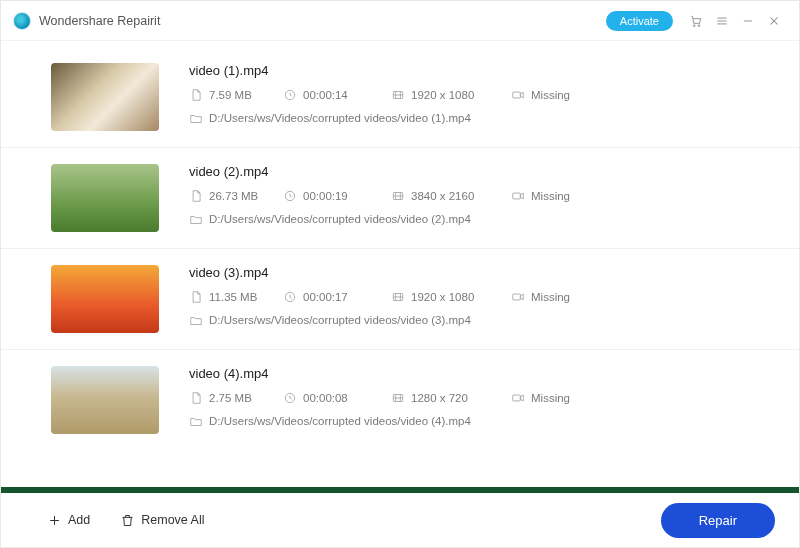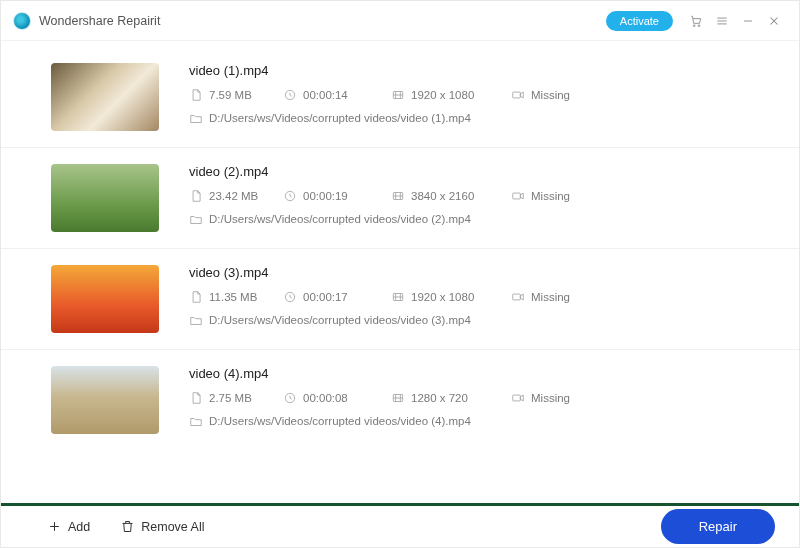--- a/index.html
+++ b/index.html
@@ -113,22 +113,22 @@
   .col-res  { width: 120px; }
   .col-stat { flex: 0 0 auto; }
   .path-row {
     display: flex;
     gap: 6px;
     font-size: 11.5px;
     color: #7a7a7a;
   }
   .path-row svg { width: 14px; height: 14px; stroke: #a0a0a0; fill: none; stroke-width: 1.4; }
   .footer {
-    height: 44px;
-    border-top: 3px solid #14532d;
+    height: 60px;
+    border-top: 6px solid #14532d;
     display: flex;
     align-items: center;
     padding: 0 24px 0 42px;
     background: #fff;
   }
   .footer-btn {
     display: flex;
     align-items: center;
     gap: 6px;
     font-size: 12.5px;
@@ -234,21 +234,21 @@
       <div class="file-row">
     <div class="thumb thumb-2"></div>
     <div class="file-info">
       <div class="file-name">video (2).mp4</div>
       <div class="meta-row">
         <div class="meta-item col-size">
           <svg viewBox="0 0 24 24">
                 <path d="M7 3h8l4 4v14H7z"></path>
                 <path d="M15 3v4h4"></path>
               </svg>
-          <span>23.42  MB</span>
+          <span>26.73  MB</span>
         </div>
         <div class="meta-item col-dur">
           <svg viewBox="0 0 24 24">
                 <circle cx="12" cy="12" r="8"></circle>
                 <path d="M12 8v4l3 2"></path>
               </svg>
           <span>00:00:19</span>
         </div>
         <div class="meta-item col-res">
           <svg viewBox="0 0 24 24">

